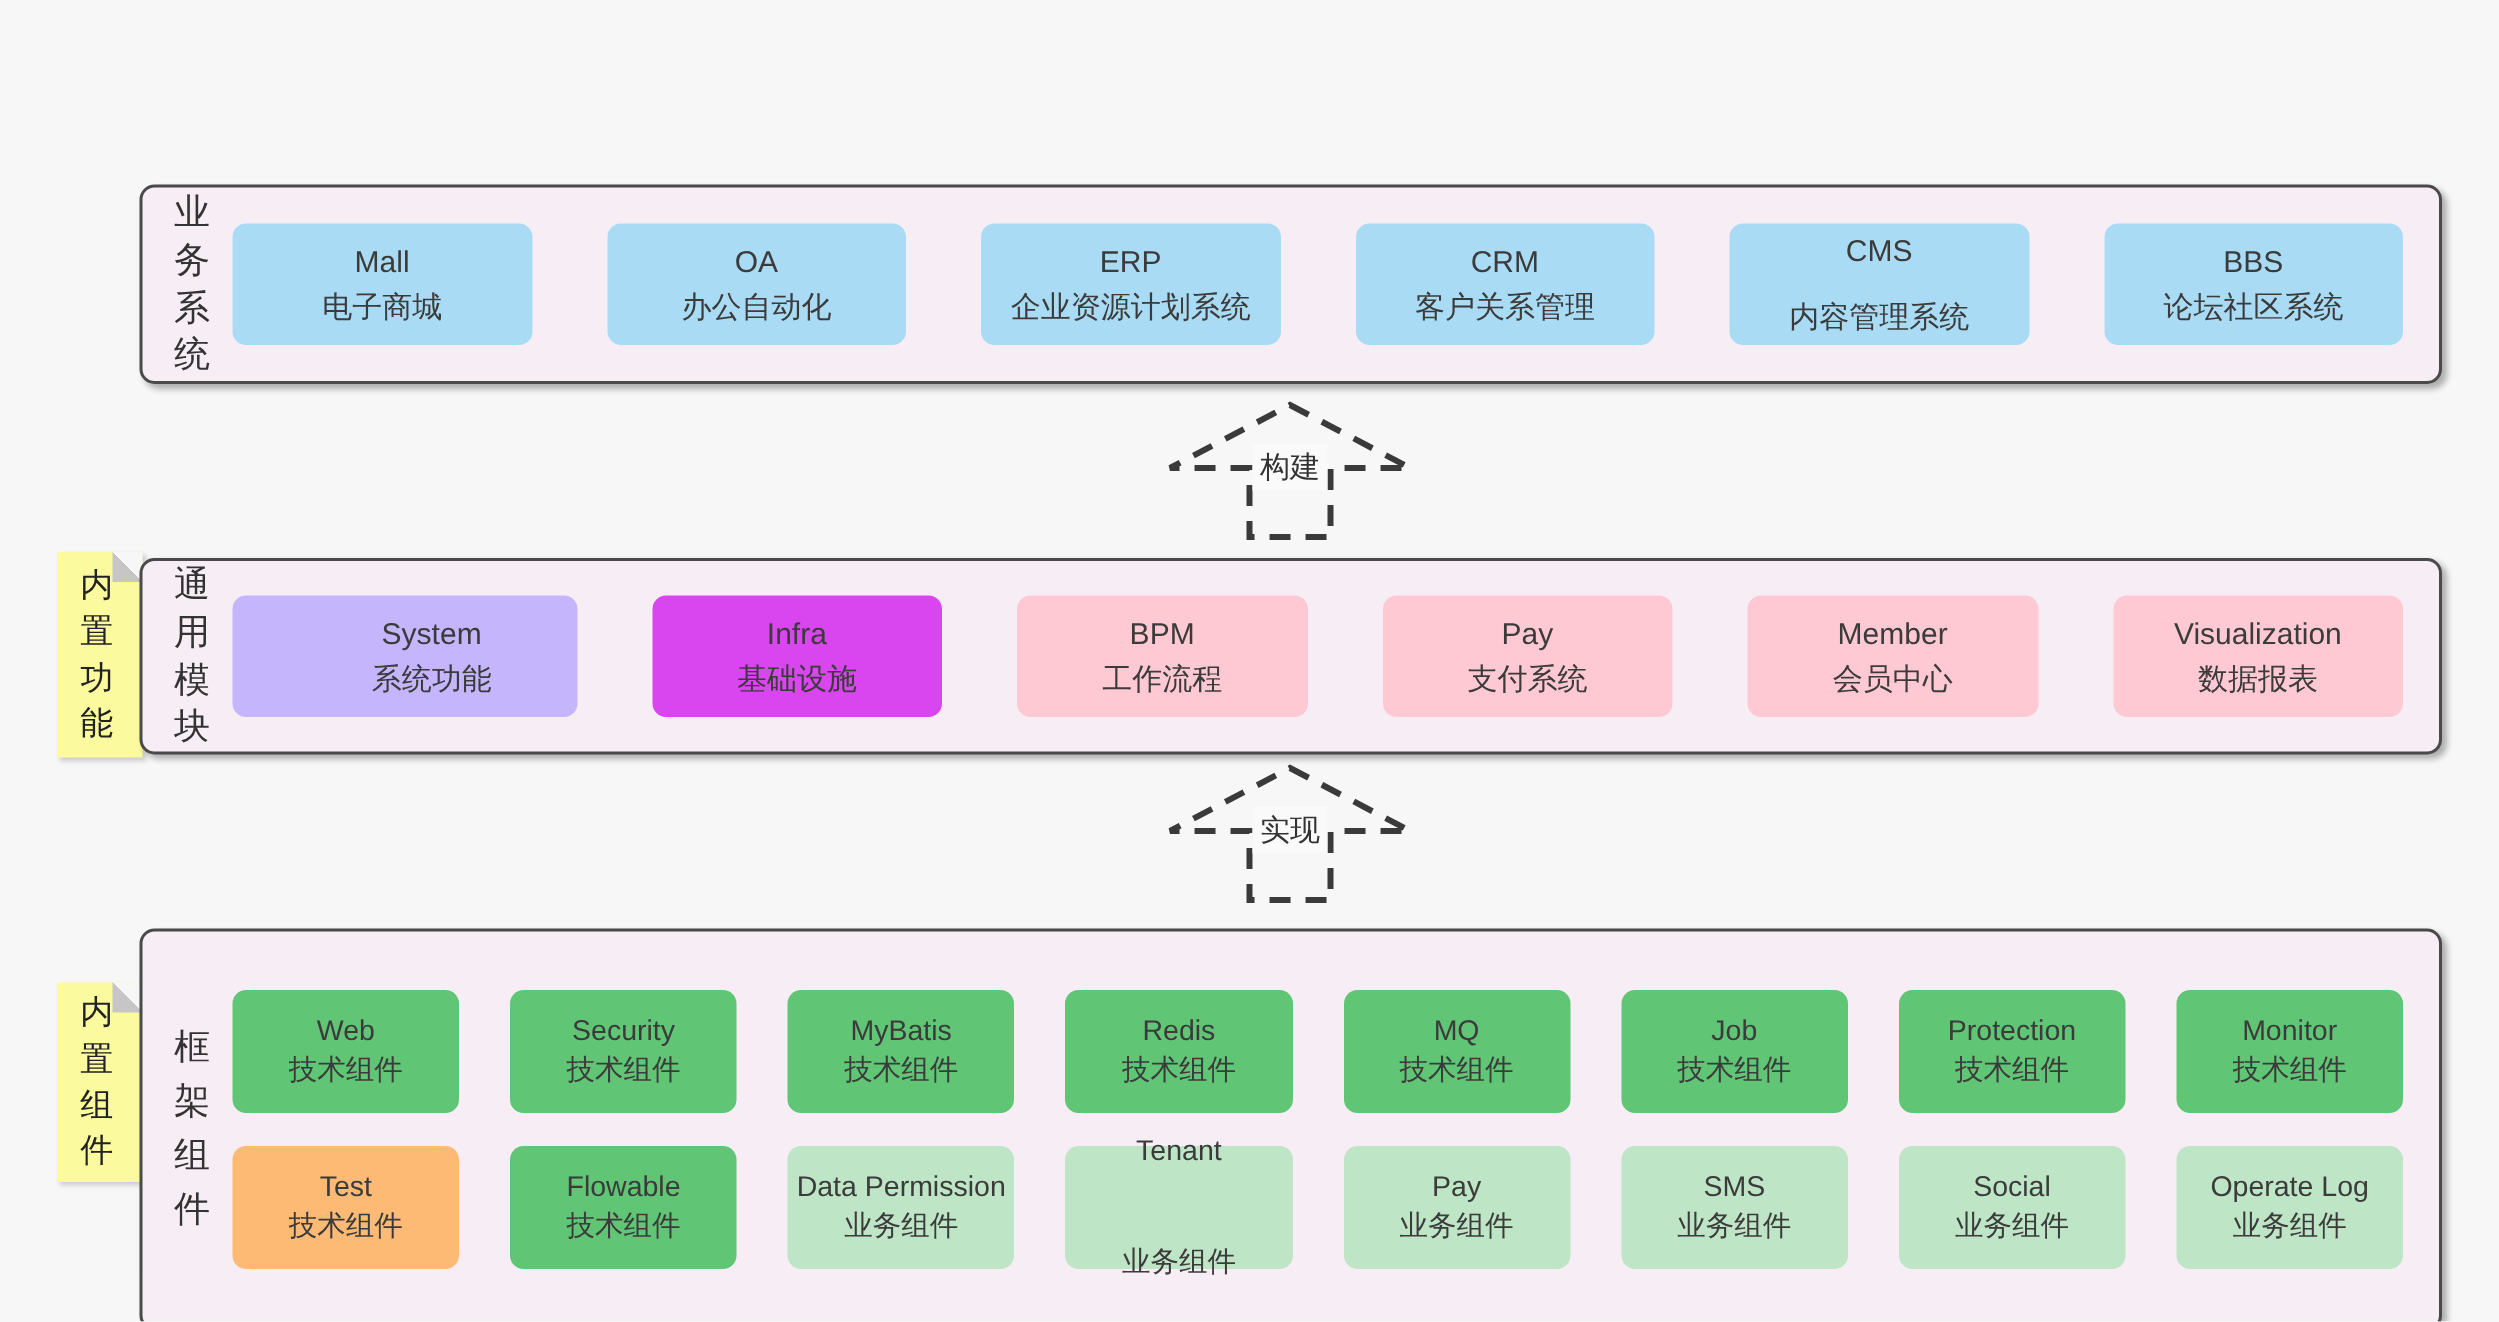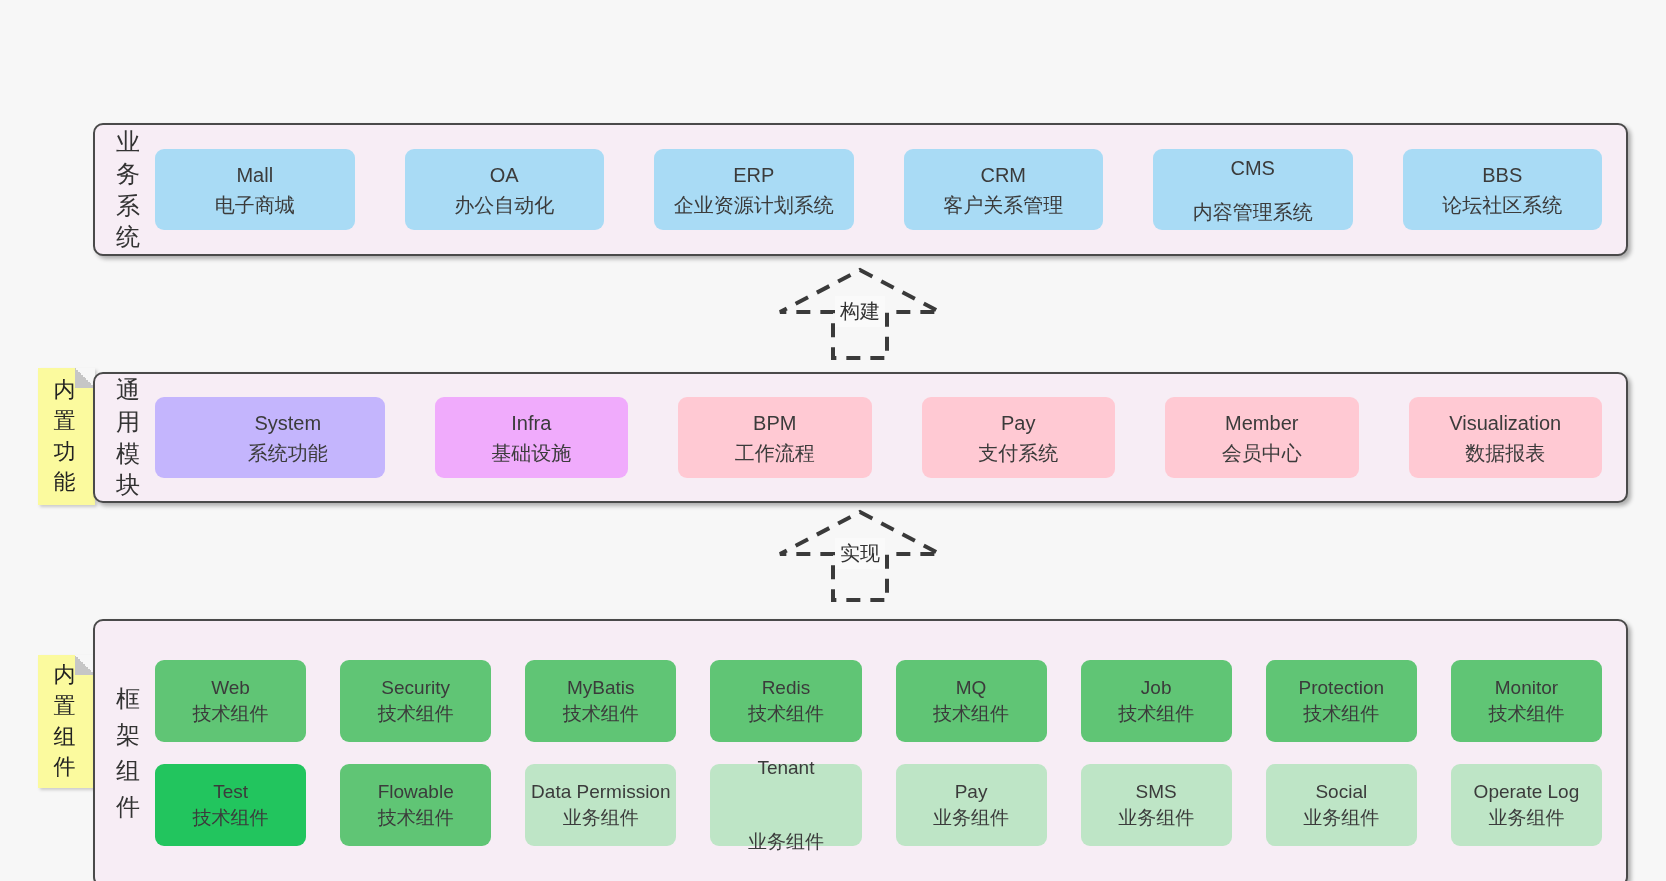--- a/index.html
+++ b/index.html
@@ -115,21 +115,21 @@
     <span class="arrow-label">构建</span>
   </div>
 
   <div class="panel" id="panel-modules">
     <div class="panel-label">通用模块</div>
     <div class="box-row">
       <div class="box" style="background: #c4b5fd; padding-left: 36px;">
         <span class="box-name">System</span>
         <span class="box-desc">系统功能</span>
       </div>
-      <div class="box" style="background: #f0abfc; text-align: center;">
+      <div class="box" style="background: #d946ef; text-align: center;">
         <span class="box-name">Infra</span>
         <span class="box-desc">基础设施</span>
       </div>
       <div class="box" style="background: rgb(255, 201, 211);">
         <span class="box-name">BPM</span>
         <span class="box-desc">工作流程</span>
       </div>
       <div class="box" style="background: rgb(255, 201, 211);">
         <span class="box-name">Pay</span>
         <span class="box-desc">支付系统</span>
@@ -183,21 +183,21 @@
         <div class="box" style="background: rgb(96, 197, 117);">
           <span class="box-name">Protection</span>
           <span class="box-desc">技术组件</span>
         </div>
         <div class="box" style="background: rgb(96, 197, 117);">
           <span class="box-name">Monitor</span>
           <span class="box-desc">技术组件</span>
         </div>
       </div>
       <div class="box-row-8">
-        <div class="box" style="background: #22c55e;">
+        <div class="box" style="background: #fdba74;">
           <span class="box-name">Test</span>
           <span class="box-desc">技术组件</span>
         </div>
         <div class="box" style="background: rgb(96, 197, 117);">
           <span class="box-name">Flowable</span>
           <span class="box-desc">技术组件</span>
         </div>
         <div class="box" style="background: rgb(190, 229, 198);">
           <span class="box-name">Data Permission</span>
           <span class="box-desc">业务组件</span>

